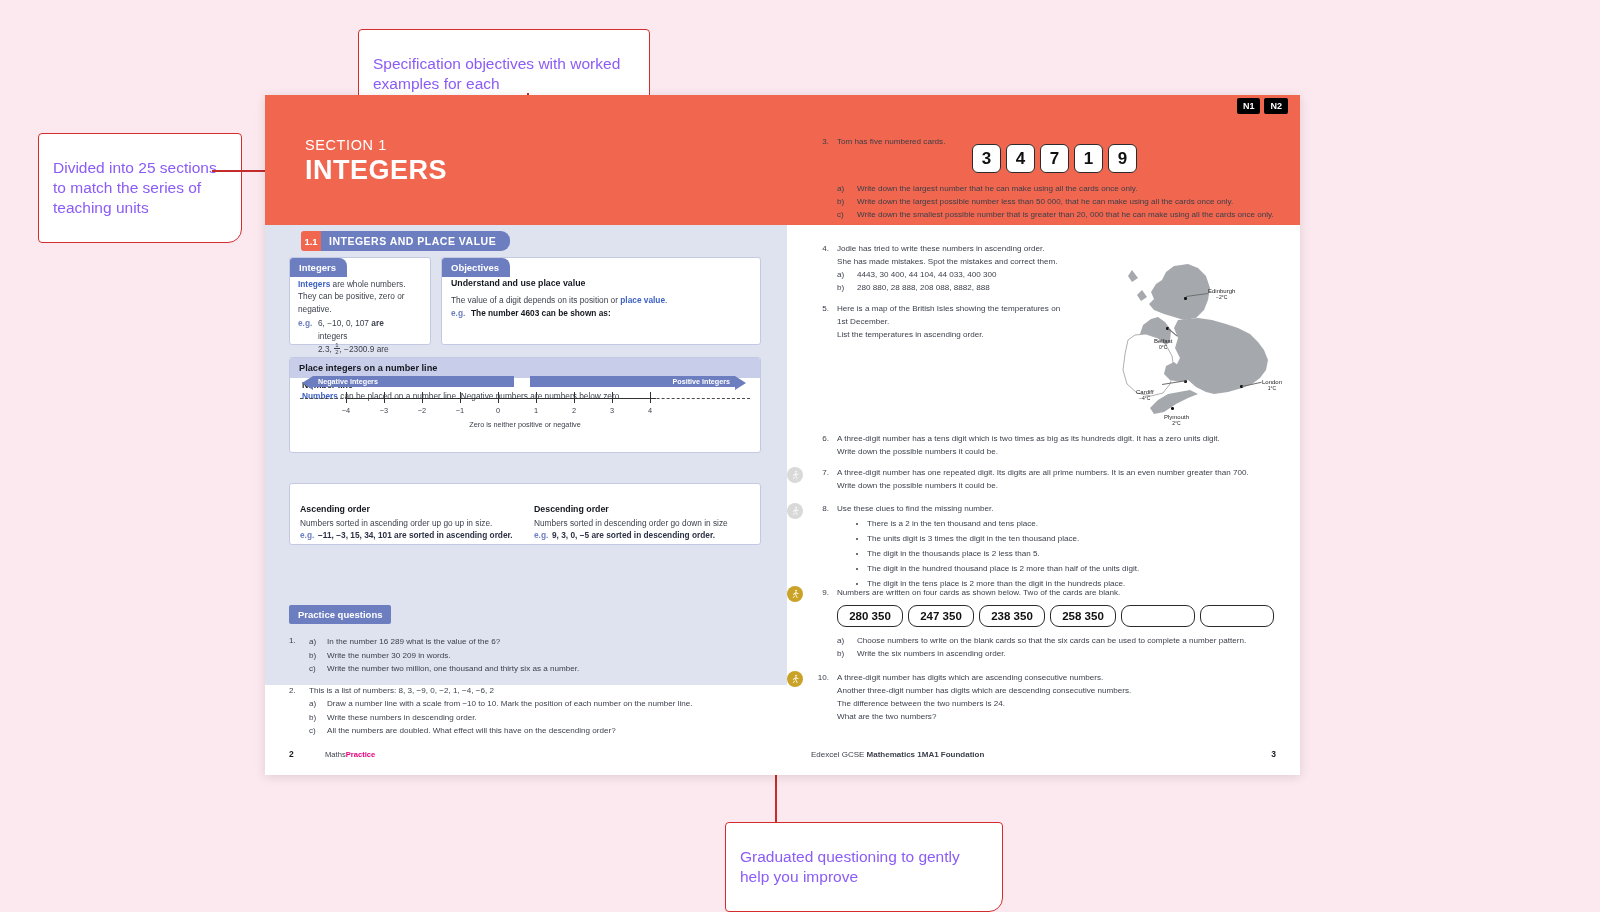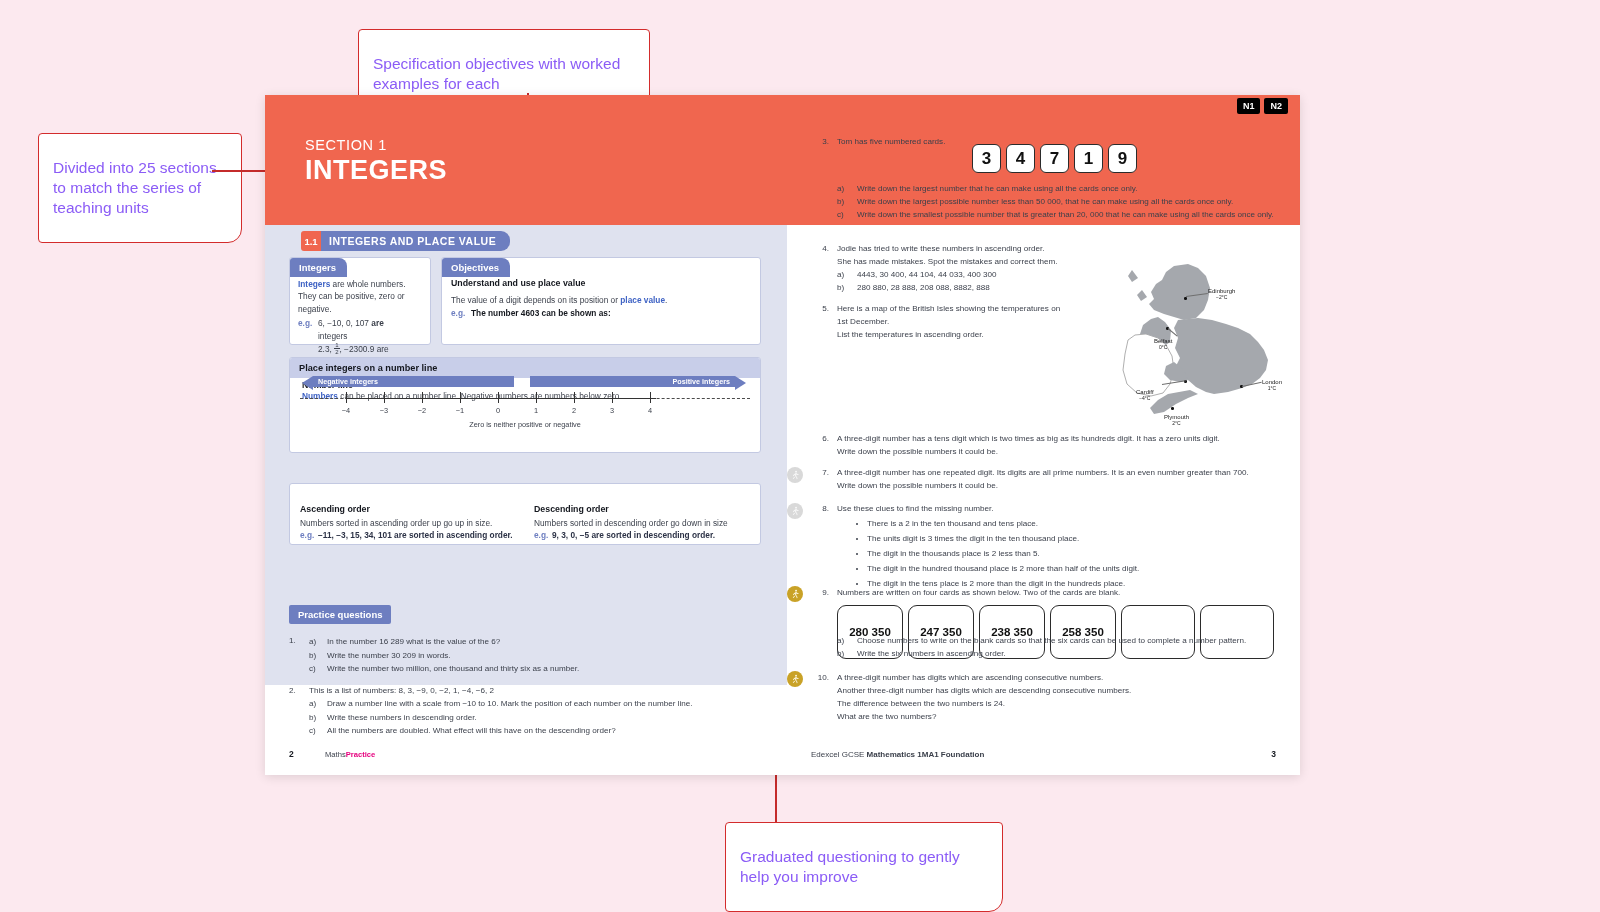--- a/index.html
+++ b/index.html
@@ -154,21 +154,21 @@
   .runner.gold{background:#c9a227;color:#fffbe8;}
 
   .cards{position:absolute;display:flex;gap:5px;}
   .card{
     background:#fff;border:1.2px solid #2b2b2b;border-radius:6px;
     width:27px;height:27px;display:flex;align-items:center;justify-content:center;
     font-size:17px;font-weight:bold;color:#111;
   }
   .wcard{
     background:#fff;border:1.2px solid #2b2b2b;border-radius:9px;
-    height:20px;padding:16px 9px;display:flex;align-items:center;justify-content:center;
+    height:20px;padding:0 9px;display:flex;align-items:center;justify-content:center;
     font-size:11.5px;font-weight:bold;color:#111;min-width:46px;
   }
   .wcard.blank{min-width:54px;}
 
   
   .map{position:absolute;left:1118px;top:262px;width:172px;height:170px;}
   .maplabel{position:absolute;font-size:6px;color:#1b1b1b;line-height:1.15;white-space:nowrap;}
   .maplabel .tmp{font-size:5px;display:block;text-align:center;}
   .mapdot{position:absolute;width:2.6px;height:2.6px;background:#111;border-radius:50%;}
   .mapline{position:absolute;height:1px;background:#6f6f6f;transform-origin:left center;}

